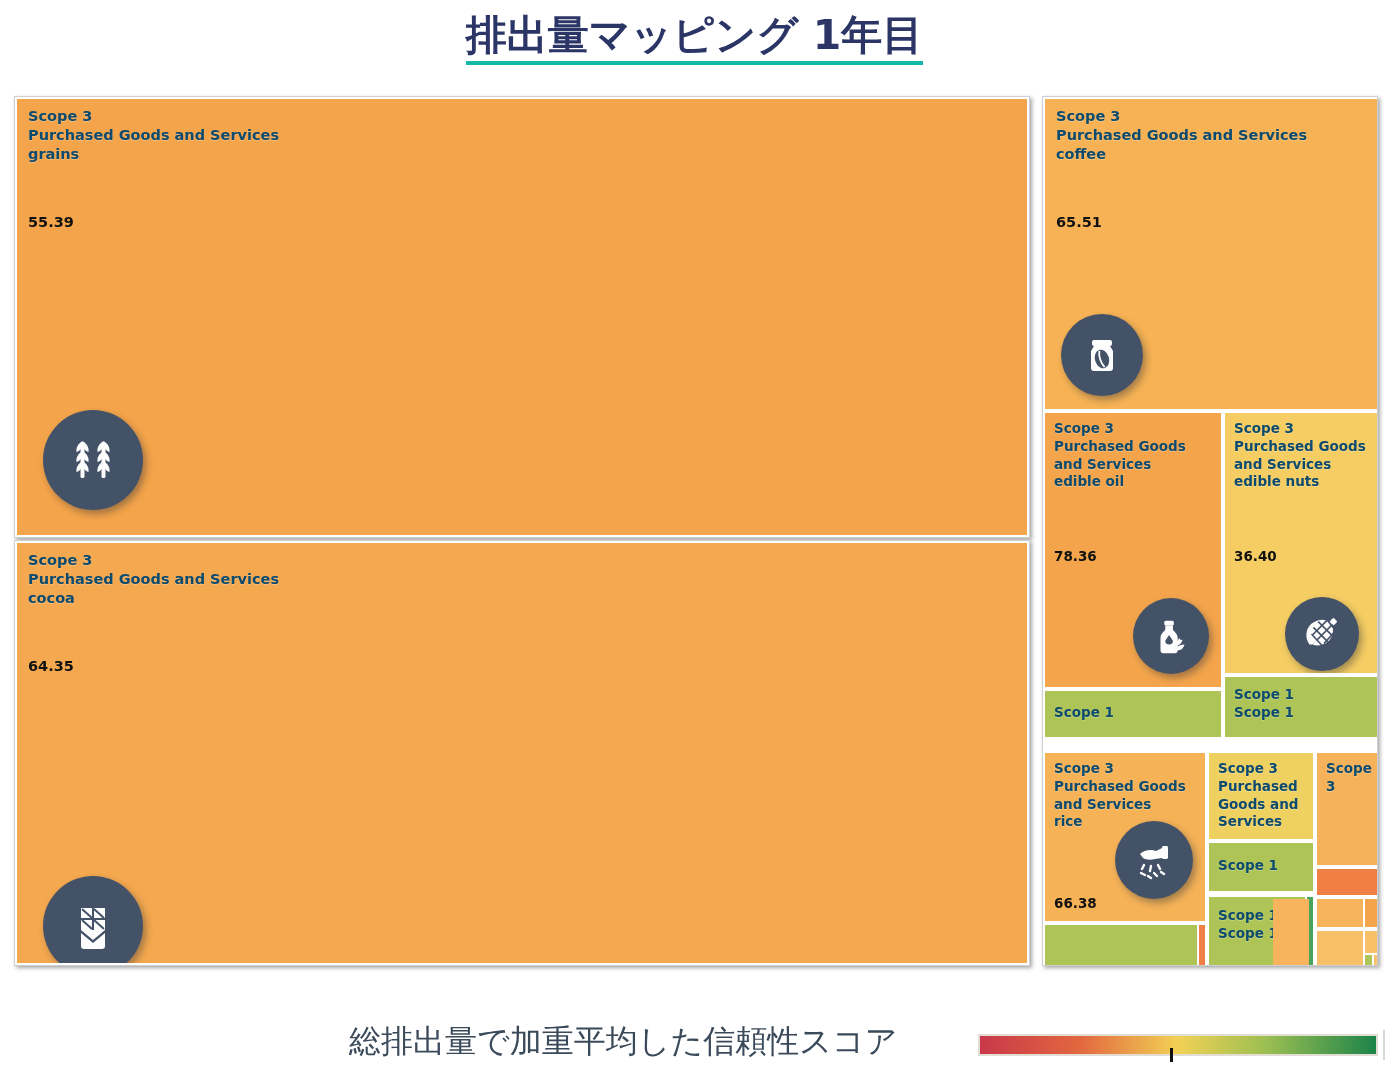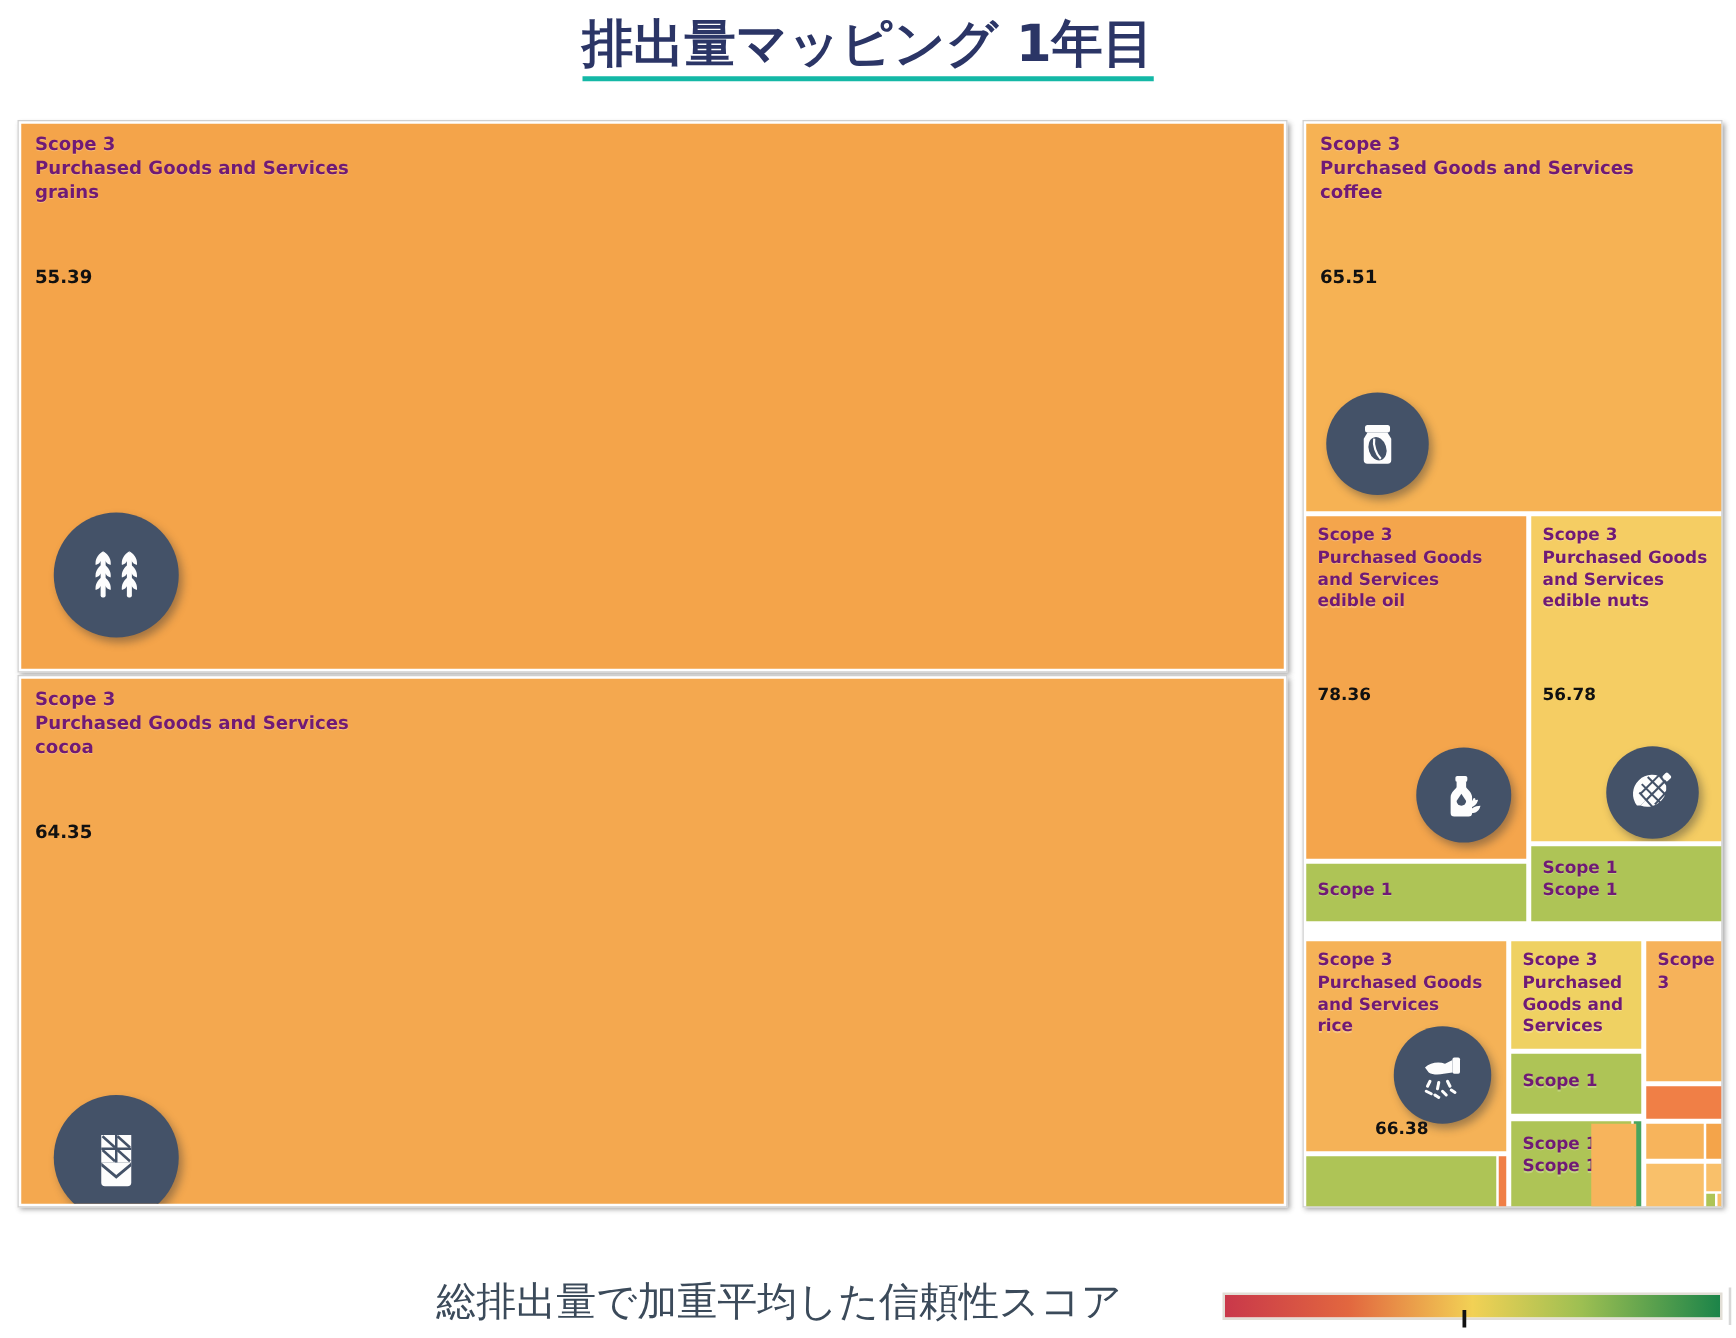--- a/index.html
+++ b/index.html
@@ -54,21 +54,21 @@
     box-sizing: border-box;
     overflow: hidden;
   }
 
   .cell .lbl {
     position: absolute;
     left: 11px;
     top: 8px;
     font-size: 14.5px;
     font-weight: bold;
-    color: #701a75;
+    color: #0c4a6e;
     line-height: 1.32;
     white-space: pre-line;
     text-shadow: 0 1px 0 rgba(255,255,255,0.25);
   }
   .cell .lbl.sm {
     font-size: 13.5px;
     left: 9px;
     top: 7px;
   }
   .cell .val {
@@ -246,21 +246,21 @@
     </div>
     <div class="cell" style="left:2px; top:594px; width:176px; height:46px; background:#aec456;">
       <div class="lbl sm" style="top:13px;">Scope 1</div>
     </div>
 
     <div class="cell" style="left:182px; top:316px; width:152px; height:260px; background:#f5cd63;">
       <div class="lbl sm">Scope 3
 Purchased Goods
 and Services
 edible nuts</div>
-      <div class="val sm" style="top:135px;">56.78</div>
+      <div class="val sm" style="top:135px;">36.40</div>
       <div class="icon-badge" style="left:60px; top:184px; width:74px; height:74px;">
         <svg width="42" height="42" viewBox="0 0 44 44" aria-hidden="true">
           <g fill="#fdfdfd">
             <path d="M9 33 A16 16 0 0 1 32 11 L12 33 Z"></path>
             <path d="M32 11 A16 16 0 0 1 12 33 Z"></path>
             <rect x="31" y="6" width="6" height="6" rx="1.4" transform="rotate(45 34 9)"></rect>
           </g>
           <g stroke="#445268" stroke-width="1.7" fill="none">
             <line x1="18" y1="9" x2="34" y2="25"></line>
             <line x1="13" y1="15" x2="29" y2="31"></line>
@@ -276,21 +276,21 @@
     <div class="cell" style="left:182px; top:580px; width:152px; height:60px; background:#aec456;">
       <div class="lbl sm" style="top:9px;">Scope 1
 Scope 1</div>
     </div>
 
     <div class="cell" style="left:2px; top:656px; width:160px; height:168px; background:#f5b257;">
       <div class="lbl sm">Scope 3
 Purchased Goods
 and Services
 rice</div>
-      <div class="val sm" style="top:142px;margin-left:46px;">66.38</div>
+      <div class="val sm" style="top:142px;">66.38</div>
       <div class="icon-badge" style="left:70px; top:68px; width:78px; height:78px;">
         <svg width="46" height="46" viewBox="0 0 46 46" aria-hidden="true">
           <g fill="#fdfdfd">
             <path d="M9 17 c4 -4 11 -5 16 -3 l6 -3 v10 l-7 1 c-4 1 -9 1 -12 -1 z"></path>
             <rect x="31" y="9" width="6" height="13" rx="1.4"></rect>
             <g stroke="#fdfdfd" stroke-width="2.4" stroke-linecap="round">
               <line x1="13" y1="28" x2="11" y2="32"></line>
               <line x1="20" y1="29" x2="19" y2="34"></line>
               <line x1="27" y1="28" x2="29" y2="32"></line>
               <line x1="10" y1="36" x2="14" y2="38"></line>

